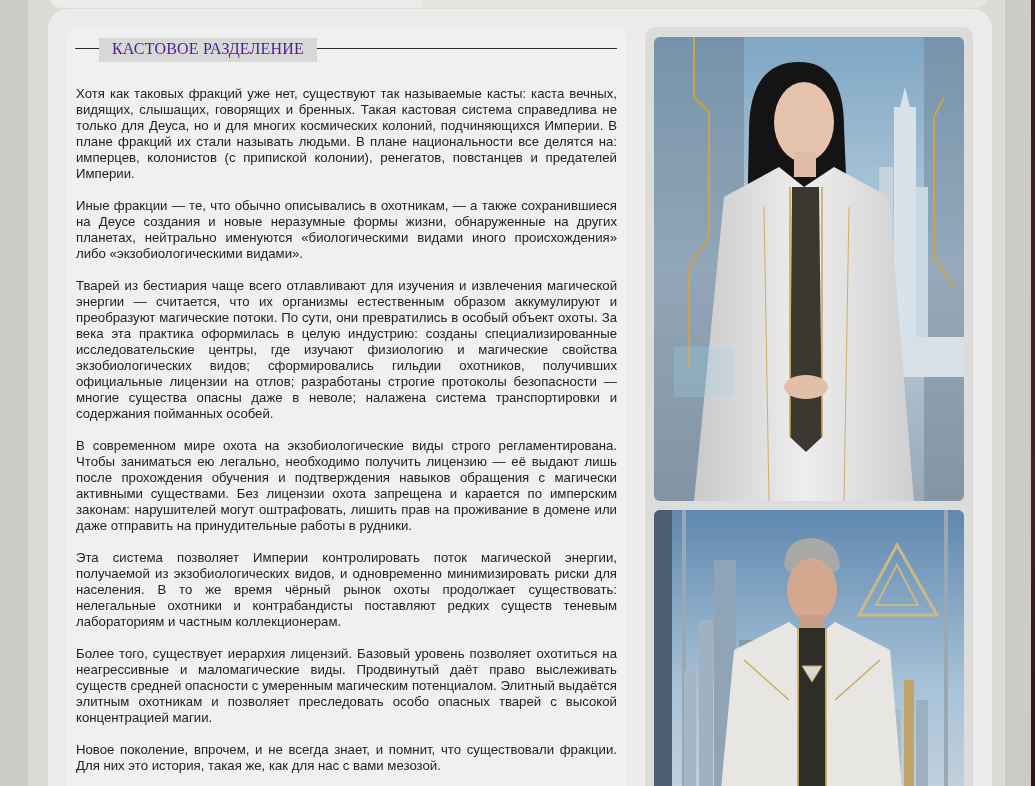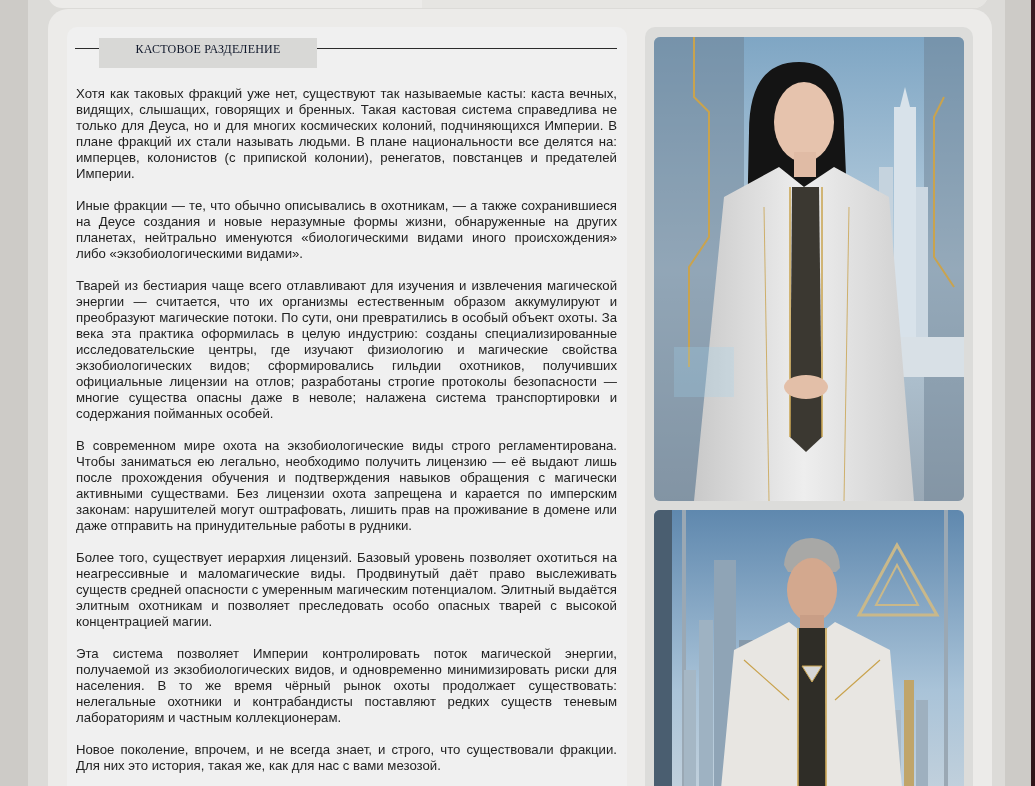--- a/index.html
+++ b/index.html
@@ -79,25 +79,25 @@
       height: 1px;
       background: #2b2b2b;
     }
     .section-header .rule-left { left: 0; width: 24px; }
     .section-header .rule-right { left: 242px; width: 300px; }
     .section-title {
       position: absolute;
       left: 24px;
       top: 0;
       width: 218px;
-      height: 30px;
+      height: 24px;
       background: #d8d8d6;
-      color: #0f172a;
+      color: #4c1d95;
       font-family: "Liberation Serif", "DejaVu Serif", serif;
-      font-size: 12px;
+      font-size: 16px;
       letter-spacing: 0.2px;
       line-height: 22px;
       text-align: center;
     }
     .body-text {
       position: absolute;
       left: 9px;
       top: 59px;
       width: 541px;
       color: #222;
@@ -143,23 +143,23 @@
     <div class="rule rule-left"></div>
     <h2 class="section-title" style="margin:0;font-weight:normal;">КАСТОВОЕ РАЗДЕЛЕНИЕ</h2>
     <div class="rule rule-right"></div>
   </div>
 
   <div class="body-text">
     <p>Хотя как таковых фракций уже нет, существуют так называемые касты: каста вечных, видящих, слышащих, говорящих и бренных. Такая кастовая система справедлива не только для Деуса, но и для многих космических колоний, подчиняющихся Империи. В плане фракций их стали называть людьми. В плане национальности все делятся на: имперцев, колонистов (с припиской колонии), ренегатов, повстанцев и предателей Империи.</p>
     <p>Иные фракции — те, что обычно описывались в охотникам, — а также сохранившиеся на Деусе создания и новые неразумные формы жизни, обнаруженные на других планетах, нейтрально именуются «биологическими видами иного происхождения» либо «экзобиологическими видами».</p>
     <p>Тварей из бестиария чаще всего отлавливают для изучения и извлечения магической энергии — считается, что их организмы естественным образом аккумулируют и преобразуют магические потоки. По сути, они превратились в особый объект охоты. За века эта практика оформилась в целую индустрию: созданы специализированные исследовательские центры, где изучают физиологию и магические свойства экзобиологических видов; сформировались гильдии охотников, получивших официальные лицензии на отлов; разработаны строгие протоколы безопасности — многие существа опасны даже в неволе; налажена система транспортировки и содержания пойманных особей.</p>
     <p>В современном мире охота на экзобиологические виды строго регламентирована. Чтобы заниматься ею легально, необходимо получить лицензию — её выдают лишь после прохождения обучения и подтверждения навыков обращения с магически активными существами. Без лицензии охота запрещена и карается по имперским законам: нарушителей могут оштрафовать, лишить прав на проживание в домене или даже отправить на принудительные работы в рудники.</p>
+    <p>Эта система позволяет Империи контролировать поток магической энергии, получаемой из экзобиологических видов, и одновременно минимизировать риски для населения. В то же время чёрный рынок охоты продолжает существовать: нелегальные охотники и контрабандисты поставляют редких существ теневым лабораториям и частным коллекционерам.</p>
     <p>Более того, существует иерархия лицензий. Базовый уровень позволяет охотиться на неагрессивные и маломагические виды. Продвинутый даёт право выслеживать существ средней опасности с умеренным магическим потенциалом. Элитный выдаётся элитным охотникам и позволяет преследовать особо опасных тварей с высокой концентрацией магии.</p>
-    <p>Эта система позволяет Империи контролировать поток магической энергии, получаемой из экзобиологических видов, и одновременно минимизировать риски для населения. В то же время чёрный рынок охоты продолжает существовать: нелегальные охотники и контрабандисты поставляют редких существ теневым лабораториям и частным коллекционерам.</p>
-    <p>Новое поколение, впрочем, и не всегда знает, и строго, что существовали фракции. Для них это история, такая же, как для нас с вами мезозой.</p>
+    <p>Новое поколение, впрочем, и не всегда знает, и помнит, что существовали фракции. Для них это история, такая же, как для нас с вами мезозой.</p>
   </div>
 </section>
 
 <aside class="image-column">
   <figure class="portrait portrait-1" style="margin:0;" title="Портрет женщины в белом плаще с золотой отделкой на фоне футуристического города">
     <svg viewBox="0 0 310 464" preserveAspectRatio="none">
       <defs>
         <linearGradient id="sky1" x1="0" y1="0" x2="0" y2="1">
           <stop offset="0" stop-color="#7fa6c4"></stop>
           <stop offset="0.5" stop-color="#bcd1e0"></stop>

